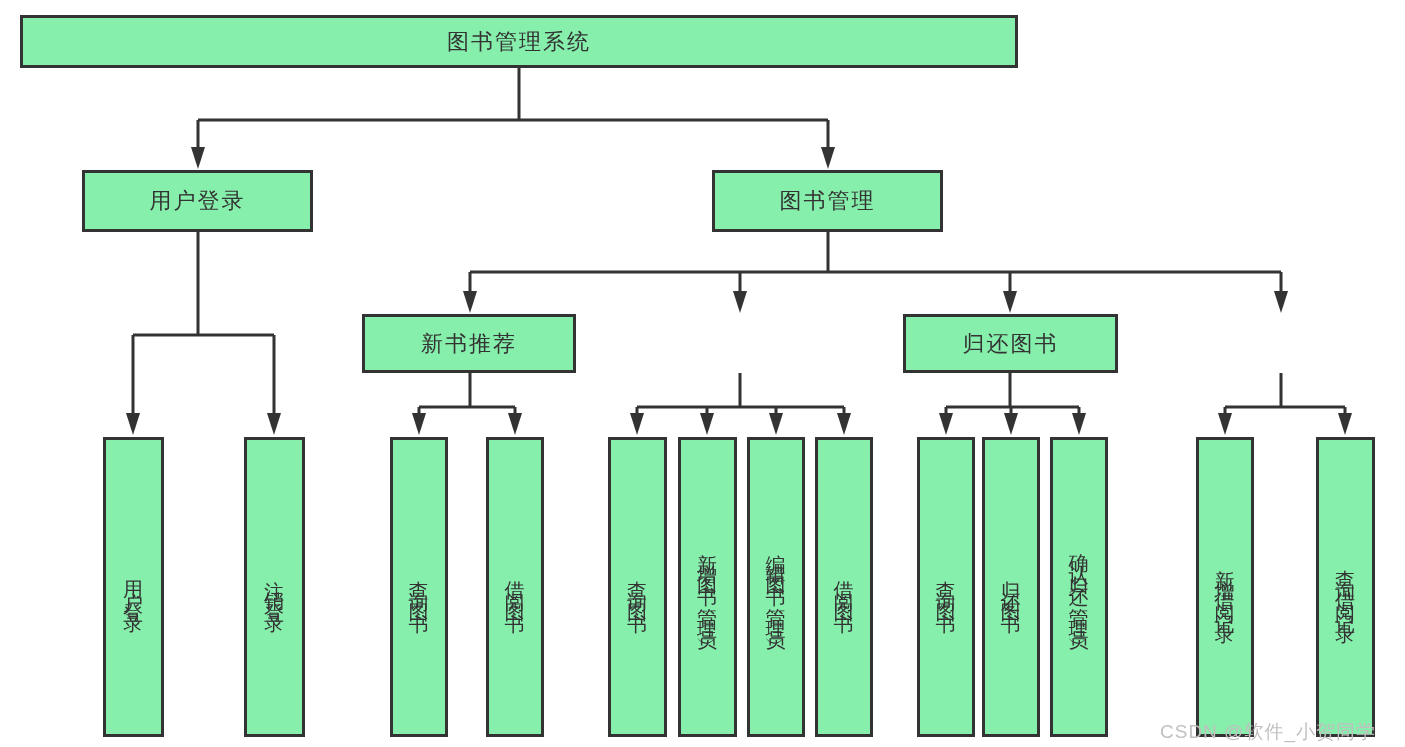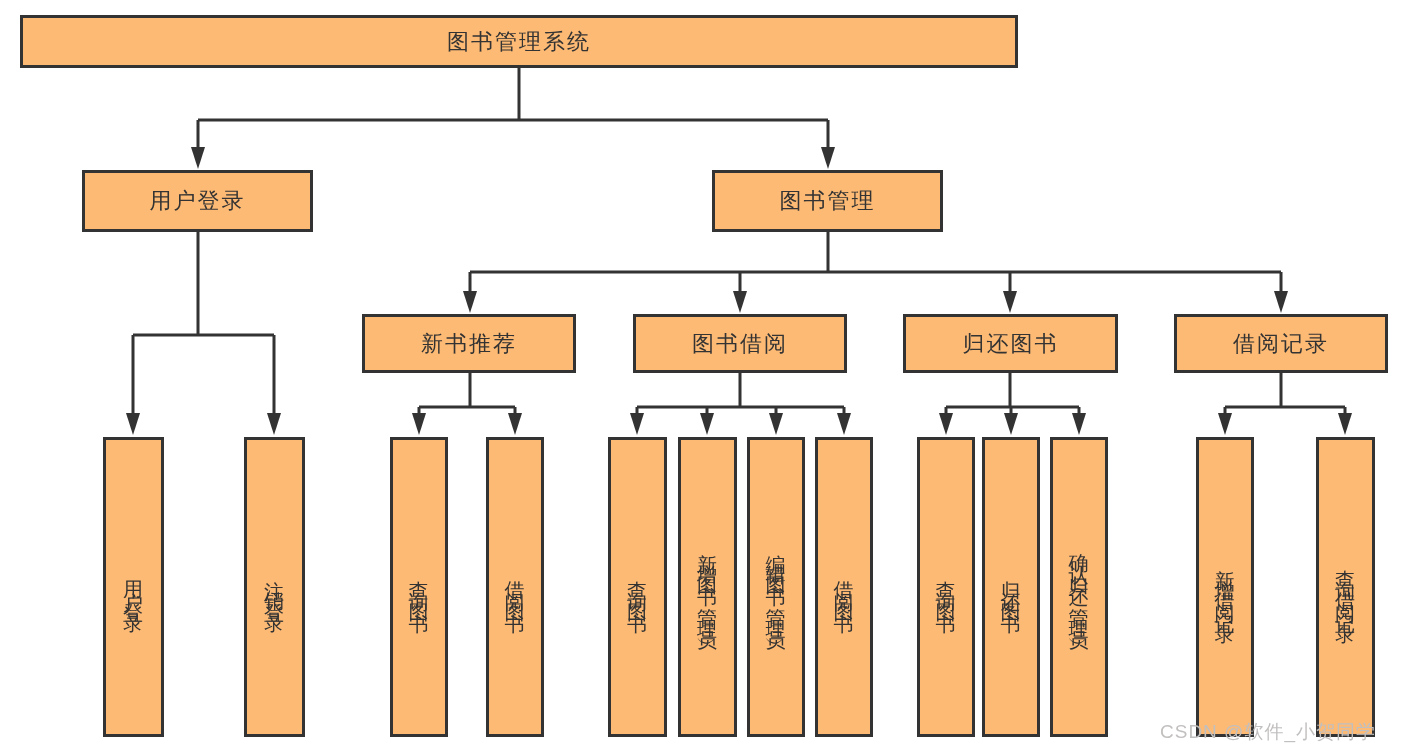--- a/index.html
+++ b/index.html
@@ -18,21 +18,21 @@
   #connectors {
     position: absolute;
     left: 0;
     top: 0;
     pointer-events: none;
   }
   .box {
     position: absolute;
     box-sizing: border-box;
     border: 3px solid #333333;
-    background: #fdba74;
+    background: #86efac;
     color: #333333;
     display: flex;
     align-items: center;
     justify-content: center;
     text-align: center;
   }
   .h-label {
     font-size: 22px;
     letter-spacing: 2px;
     white-space: nowrap;
@@ -135,28 +135,22 @@
   <div class="box n-login">
     <span class="h-label">用户登录</span>
   </div>
   <div class="box n-mgmt">
     <span class="h-label">图书管理</span>
   </div>
 
   <div class="box n-newbook">
     <span class="h-label">新书推荐</span>
   </div>
-  <div class="box n-borrow">
-    <span class="h-label">图书借阅</span>
-  </div>
   <div class="box n-current">
     <span class="h-label">归还图书</span>
-  </div>
-  <div class="box n-record">
-    <span class="h-label">借阅记录</span>
   </div>
 
   <div class="box v-box leaf n-l-login">
     <span>用户登录</span>
   </div>
   <div class="box v-box leaf n-l-logout">
     <span>注销登录</span>
   </div>
 
   <div class="box v-box leaf n-l-nb-query">

